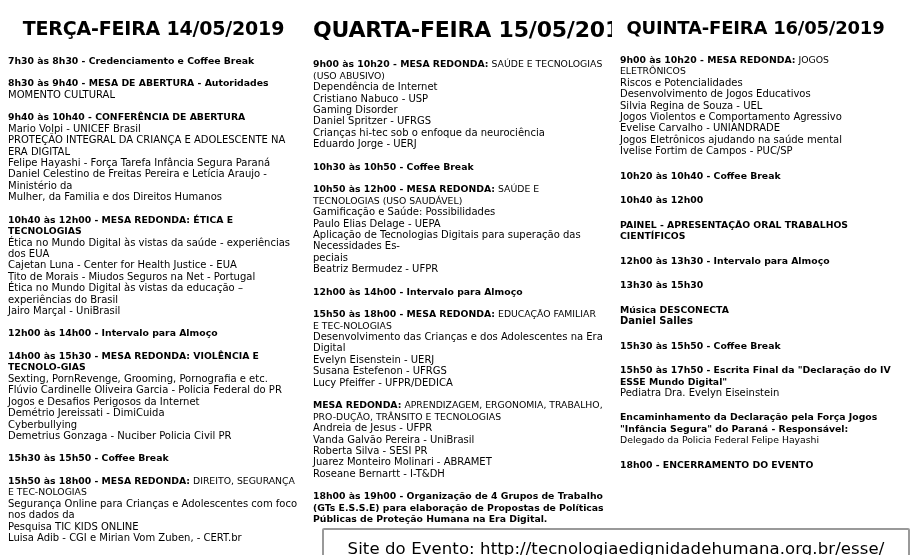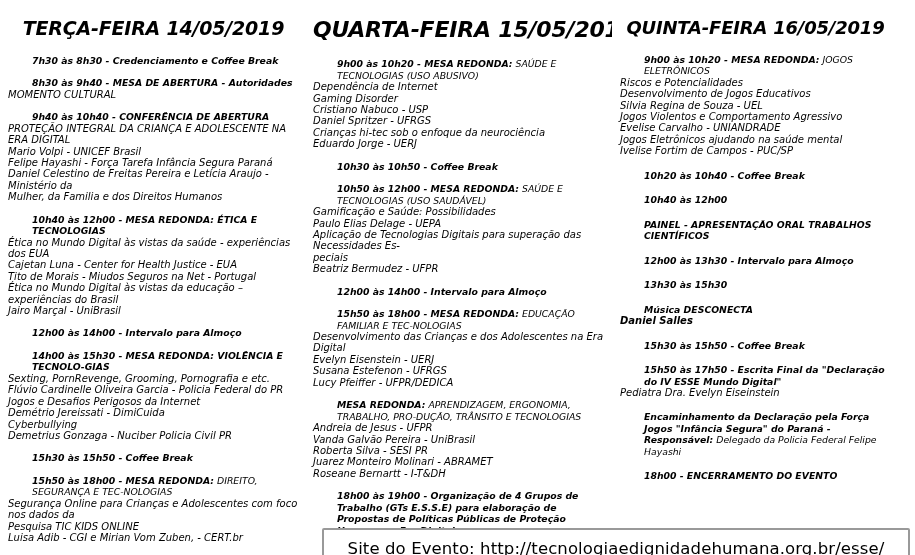--- a/index.html
+++ b/index.html
@@ -25,21 +25,20 @@
     display: flex;
     flex-direction: row;
     width: 915px;
     height: 555px;
     box-sizing: border-box;
     padding: 18px 0 0 0;
   }
   .col {
     box-sizing: border-box;
     overflow: hidden;
-    font-style: italic;
   }
   .col-1 { width: 307px; padding: 0 8px 0 8px; }
   .col-2 { width: 305px; padding: 0 8px 0 6px; }
   .col-3 { width: 303px; padding: 0 24px 0 8px; }
 
   .day-title {
     text-align: center;
     font-weight: bold;
     font-size: 19px;
     letter-spacing: -0.2px;
@@ -53,21 +52,20 @@
   .block {
     margin: 0 0 11px 0;
     font-size: 9.2px;
     line-height: 11.4px;
   }
   .blk-head {
     font-weight: bold;
     font-size: 9.3px;
     line-height: 11.5px;
     display: block;
-    margin-left: 24px;
   }
   .blk-head .reg {
     font-weight: normal;
   }
   .blk-line {
     display: block;
     font-weight: normal;
     font-size: 10px;
     line-height: 11.4px;
   }
@@ -108,22 +106,22 @@
       <div id="col0-blocks">
           <div class="block">
             <span class="blk-head"><b>7h30 às 8h30 - Credenciamento e Coffee Break</b></span>
           </div>
           <div class="block">
             <span class="blk-head"><b>8h30 às 9h40 - MESA DE ABERTURA - Autoridades</b></span>
             <span class="blk-line">MOMENTO CULTURAL</span>
           </div>
           <div class="block">
             <span class="blk-head"><b>9h40 às 10h40 - CONFERÊNCIA DE ABERTURA</b></span>
+            <span class="blk-line">Mario Volpi - UNICEF Brasil</span>
             <span class="blk-line">PROTEÇÃO INTEGRAL DA CRIANÇA E ADOLESCENTE NA ERA DIGITAL</span>
-            <span class="blk-line">Mario Volpi - UNICEF Brasil</span>
             <span class="blk-line">Felipe Hayashi - Força Tarefa Infância Segura Paraná</span>
             <span class="blk-line">Daniel Celestino de Freitas Pereira e Letícia Araujo - Ministério da</span>
             <span class="blk-line">Mulher, da Familia e dos Direitos Humanos</span>
           </div>
           <div class="block">
             <span class="blk-head"><b>10h40 às 12h00 - MESA REDONDA: ÉTICA E TECNOLOGIAS</b></span>
             <span class="blk-line">Ética no Mundo Digital às vistas da saúde - experiências dos EUA</span>
             <span class="blk-line">Cajetan Luna - Center for Health Justice - EUA</span>
             <span class="blk-line">Tito de Morais - Miudos Seguros na Net - Portugal</span>
             <span class="blk-line">Ética no Mundo Digital às vistas da educação – experiências do Brasil</span>
@@ -152,22 +150,22 @@
           </div>
         </div>
     </div>
 
     <div class="col col-2">
       <div class="day-title">QUARTA-FEIRA  15/05/2019</div>
       <div id="col1-blocks">
           <div class="block">
             <span class="blk-head"><b>9h00 às 10h20 - MESA REDONDA:</b><span class="reg"> SAÚDE E TECNOLOGIAS (USO ABUSIVO)</span></span>
             <span class="blk-line">Dependência de Internet</span>
+            <span class="blk-line">Cristiano Nabuco - USP</span>
             <span class="blk-line">Gaming Disorder</span>
-            <span class="blk-line">Cristiano Nabuco - USP</span>
             <span class="blk-line">Daniel Spritzer - UFRGS</span>
             <span class="blk-line">Crianças hi-tec sob o enfoque da neurociência</span>
             <span class="blk-line">Eduardo Jorge - UERJ</span>
           </div>
           <div class="block">
             <span class="blk-head"><b>10h30 às 10h50 - Coffee Break</b></span>
           </div>
           <div class="block">
             <span class="blk-head"><b>10h50 às 12h00 - MESA REDONDA:</b><span class="reg"> SAÚDE E TECNOLOGIAS (USO SAUDÁVEL)</span></span>
             <span class="blk-line">Gamificação e Saúde: Possibilidades</span>

